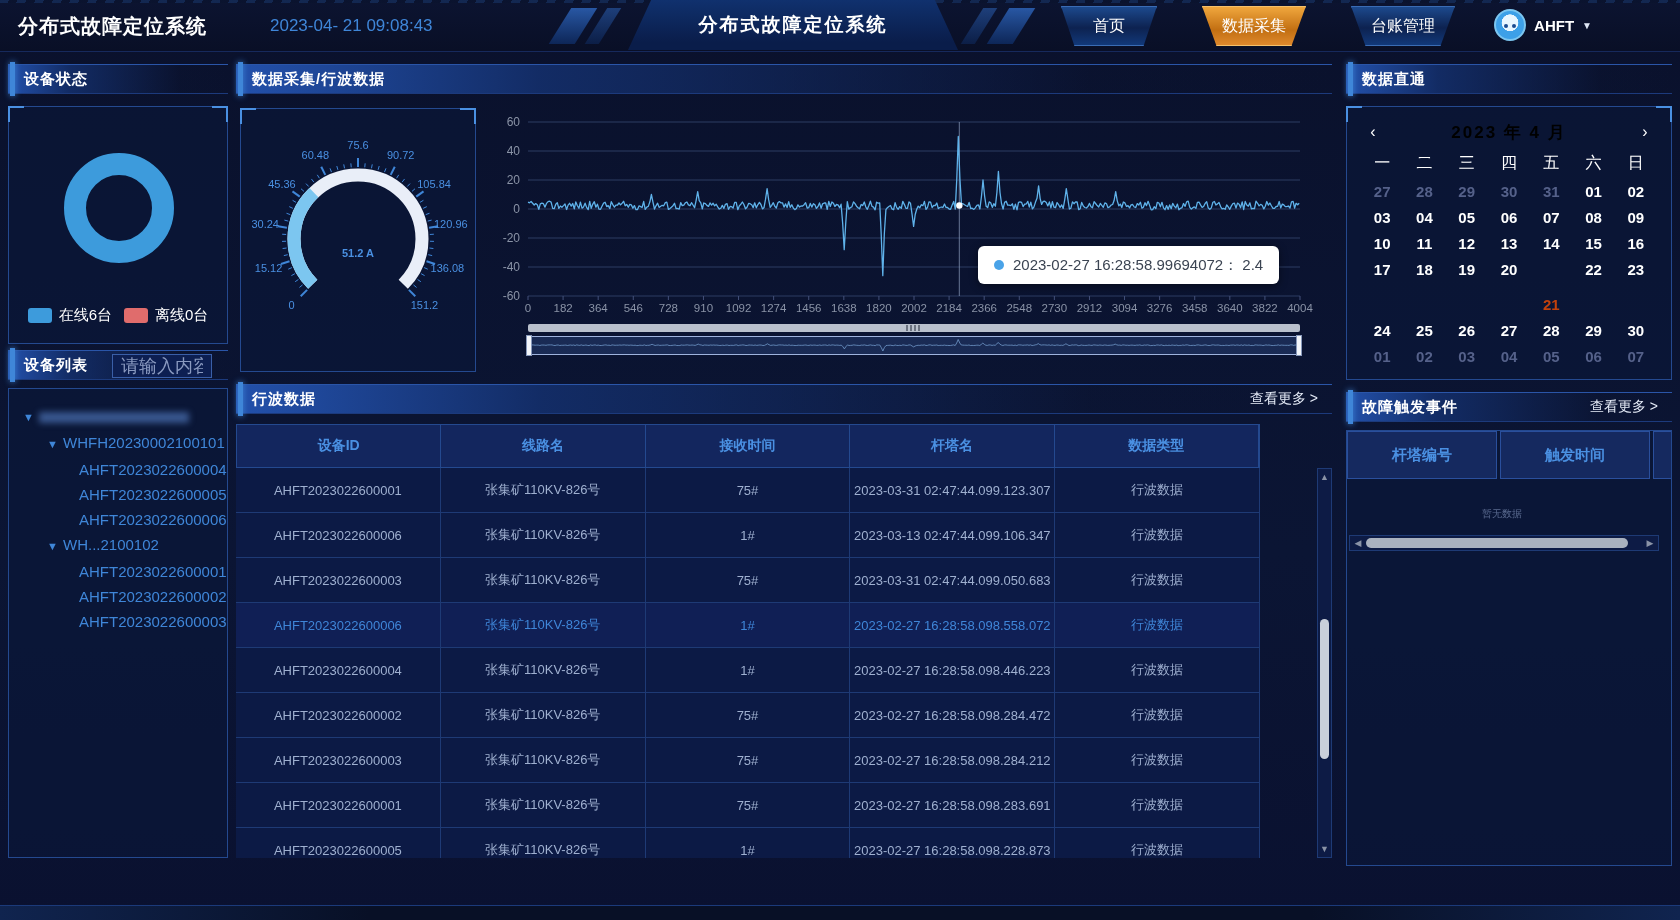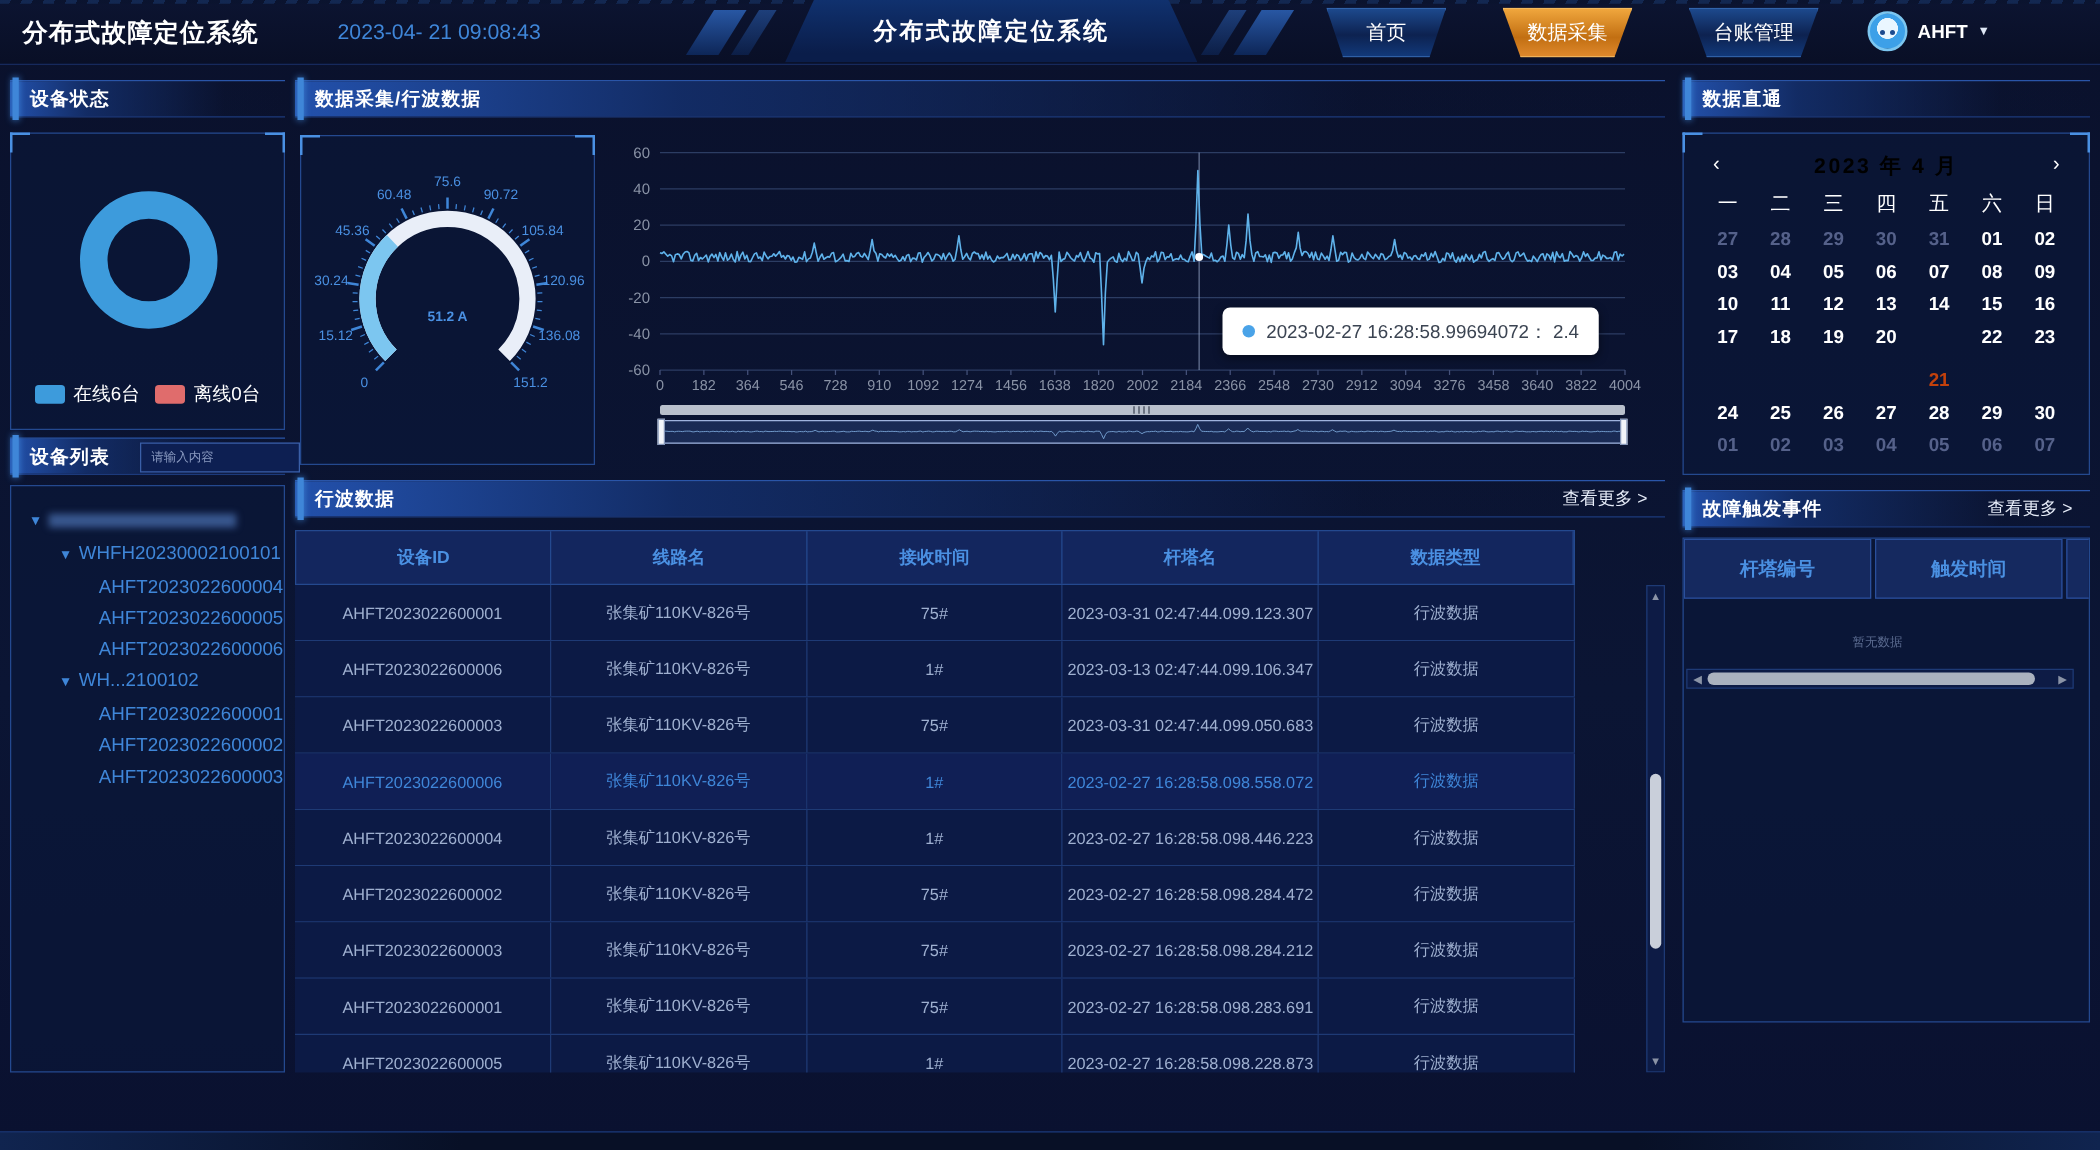--- a/index.html
+++ b/index.html
@@ -47,22 +47,22 @@
   .more-link { position:absolute; right:14px; font-size:14px; color:#e6ecf8; cursor:pointer; }
   .box { position:absolute; background:rgba(11,24,58,.55); border:1px solid #24498f; }
   .corner::before,.corner::after{content:"";position:absolute;width:14px;height:14px;}
   .corner::before{left:-1px;top:-1px;border-left:2px solid #4a90e2;border-top:2px solid #4a90e2;}
   .corner::after{right:-1px;top:-1px;border-right:2px solid #4a90e2;border-top:2px solid #4a90e2;}
 
   
   .legend { position:absolute; left:0; right:0; bottom:18px; display:flex; justify-content:center; gap:12px; }
   .legend-item { display:flex; align-items:center; gap:7px; font-size:15px; color:#ffffff; }
   .swatch { width:24px; height:15px; border-radius:3px; }
-  .list-hdr-input { position:absolute; left:104px; top:3px; width:128px; height:24px; background:#0d1f52;
-          border:1px solid #3a5fa8; color:#d946ef; font-size:10px; padding:0 8px; }
+  .list-hdr-input { position:absolute; left:104px; top:3px; width:100px; height:24px; background:#0d1f52;
+          border:1px solid #3a5fa8; color:#d946ef; font-size:18px; padding:0 8px; }
   .list-hdr-input::placeholder { color:#8a9ac0; }
   .tree { padding:14px 0 0 14px; font-size:15px; color:#3f86d8; line-height:25px; }
   .tnode { cursor:pointer; white-space:nowrap; }
   .tcaret { display:inline-block; width:16px; font-size:11px; color:#3f86d8; }
   .blurbar { display:inline-block; width:150px; height:11px; background:rgba(95,140,215,.55); filter:blur(3px); vertical-align:middle; }
 
   
   .gauge-svg text { fill:#4a90e2; font-size:11px; }
   .gauge-value { fill:#ffffff; font-size:26px; font-weight:bold; }
   .chart-wrap { position:absolute; left:482px; top:108px; width:850px; height:264px; }
@@ -93,21 +93,21 @@
   .cal-nav { display:flex; align-items:center; justify-content:space-between; height:30px; }
   .cal-title { font-size:17px; font-weight:bold; color:#000000; letter-spacing:2px; }
   .cal-arrow { color:#ffffff; font-size:16px; cursor:pointer; width:24px; text-align:center; }
   .cal-grid { display:grid; grid-template-columns:repeat(7,1fr); row-gap:9px; margin-top:6px; }
   .cal-wd { text-align:center; font-size:16px; color:#ffffff; }
   .cal-day { text-align:center; font-size:15px; font-weight:bold; color:#ffffff; cursor:pointer; }
   .cal-day.muted { color:#55618a; }
   .cal-day.today { color:#c2410c;margin-top:35px; }
 
   
-  .events { position:absolute; left:1346px; top:430px; width:326px; height:388px; overflow:hidden; }
+  .events { position:absolute; left:1346px; top:430px; width:326px; height:436px; overflow:hidden; }
   .erow-head { display:flex; width:470px; }
   .ecell { width:150px; height:48px; margin-right:3px; background:#15295f; border:1px solid #2a4f9c;
            display:flex; align-items:center; justify-content:center; font-size:15px; font-weight:bold; color:#4a90e2; }
   .empty-text { margin-top:28px; text-align:center; font-size:10px; color:#5a6a8f; width:310px;}
   .hsb { position:absolute; left:2px; top:104px; width:310px; height:16px; background:#0d1b45; border:1px solid #1e3a75; }
   .hsb .arr { position:absolute; top:0; width:14px; height:14px; color:#8a93a6; font-size:9px; text-align:center; line-height:14px; cursor:pointer;}
   .hsb .thumb { position:absolute; top:2px; left:16px; right:30px; height:10px; border-radius:5px; background:#aab2bf; cursor:pointer; }
 
   .bottombar { position:absolute; left:0; bottom:0; width:1680px; height:15px;
                background:linear-gradient(90deg,#10244f 0%,#081026 22%,#081026 78%,#10244f 100%);

